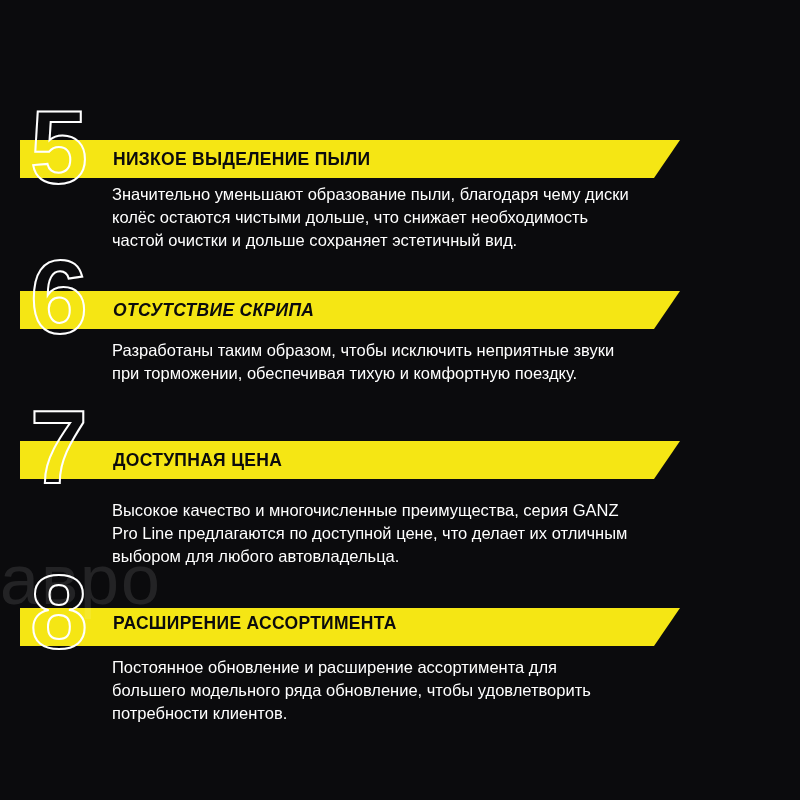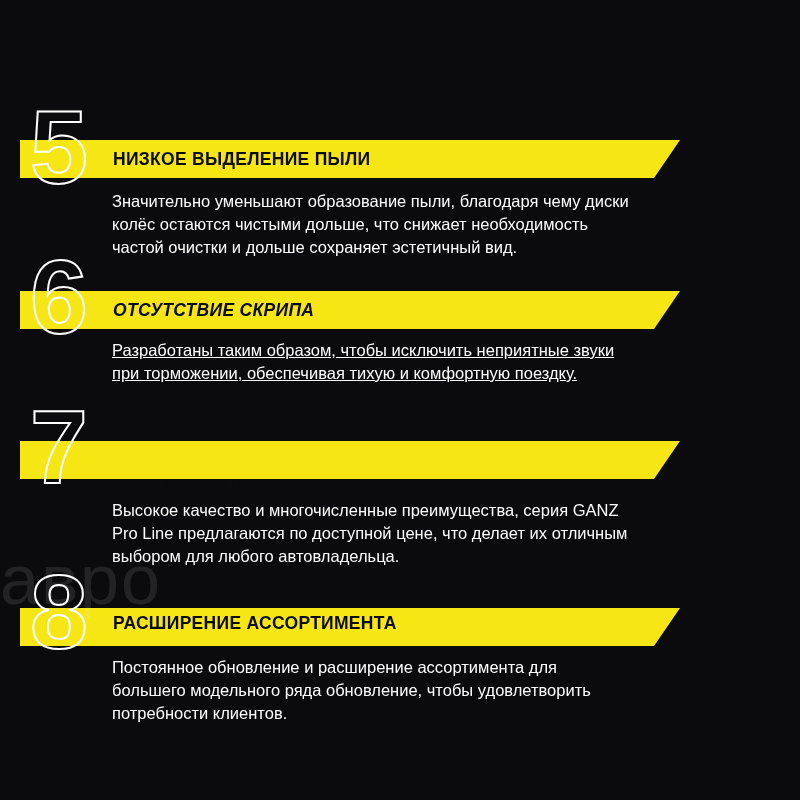--- a/index.html
+++ b/index.html
@@ -98,34 +98,34 @@
 <body>
 
 <div class="poster">
 
   <div class="watermark">авро</div>
 
   <div class="item" style="top:95px;">
     <div class="bignum">5</div>
     <div class="banner" style="top:45px;"></div>
     <div class="banner-title" style="top:45px;">НИЗКОЕ ВЫДЕЛЕНИЕ ПЫЛИ</div>
-    <div class="body-text" style="top:95px;">Значительно уменьшают образование пыли, благодаря чему диски колёс остаются чистыми дольше, что снижает необходимость частой очистки и дольше сохраняет эстетичный вид.</div>
+    <div class="body-text" style="top:88px;">Значительно уменьшают образование пыли, благодаря чему диски колёс остаются чистыми дольше, что снижает необходимость частой очистки и дольше сохраняет эстетичный вид.</div>
   </div>
 
   <div class="item" style="top:245px;">
     <div class="bignum">6</div>
     <div class="banner" style="top:46px;"></div>
     <div class="banner-title" style="top:46px;font-style:italic;">ОТСУТСТВИЕ СКРИПА</div>
-    <div class="body-text" style="top:94px;text-decoration:underline;">Разработаны таким образом, чтобы исключить неприятные звуки при торможении, обеспечивая тихую и комфортную поездку.</div>
+    <div class="body-text" style="top:94px;">Разработаны таким образом, чтобы исключить неприятные звуки при торможении, обеспечивая тихую и комфортную поездку.</div>
   </div>
 
   <div class="item" style="top:395px;">
     <div class="bignum">7</div>
     <div class="banner" style="top:46px;"></div>
-    <div class="banner-title" style="top:46px;margin-top:27px;">ДОСТУПНАЯ ЦЕНА</div>
+    <div class="banner-title" style="top:46px;">ДОСТУПНАЯ ЦЕНА</div>
     <div class="body-text" style="top:104px;">Высокое качество и многочисленные преимущества, серия GANZ Pro Line предлагаются по доступной цене, что делает их отличным выбором для любого автовладельца.</div>
   </div>
 
   <div class="item" style="top:560px;">
     <div class="bignum">8</div>
     <div class="banner" style="top:48px;"></div>
     <div class="banner-title" style="top:44px;">РАСШИРЕНИЕ АССОРТИМЕНТА</div>
     <div class="body-text" style="top:96px;">Постоянное обновление и расширение ассортимента для большего модельного ряда обновление, чтобы удовлетворить потребности клиентов.</div>
   </div>
 

